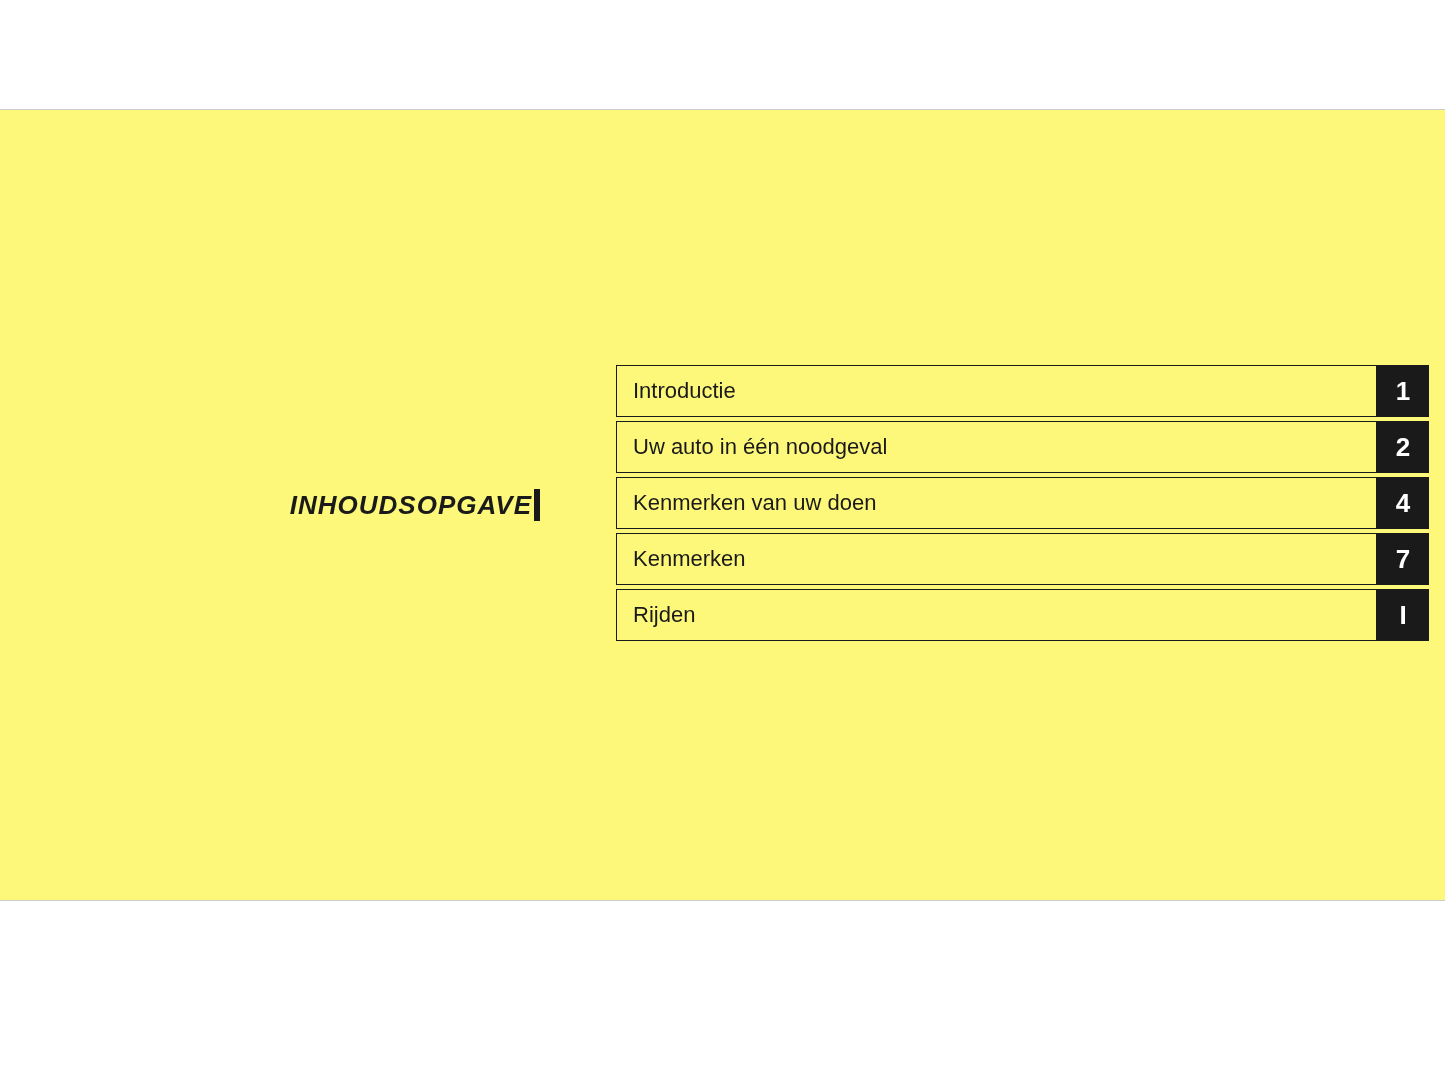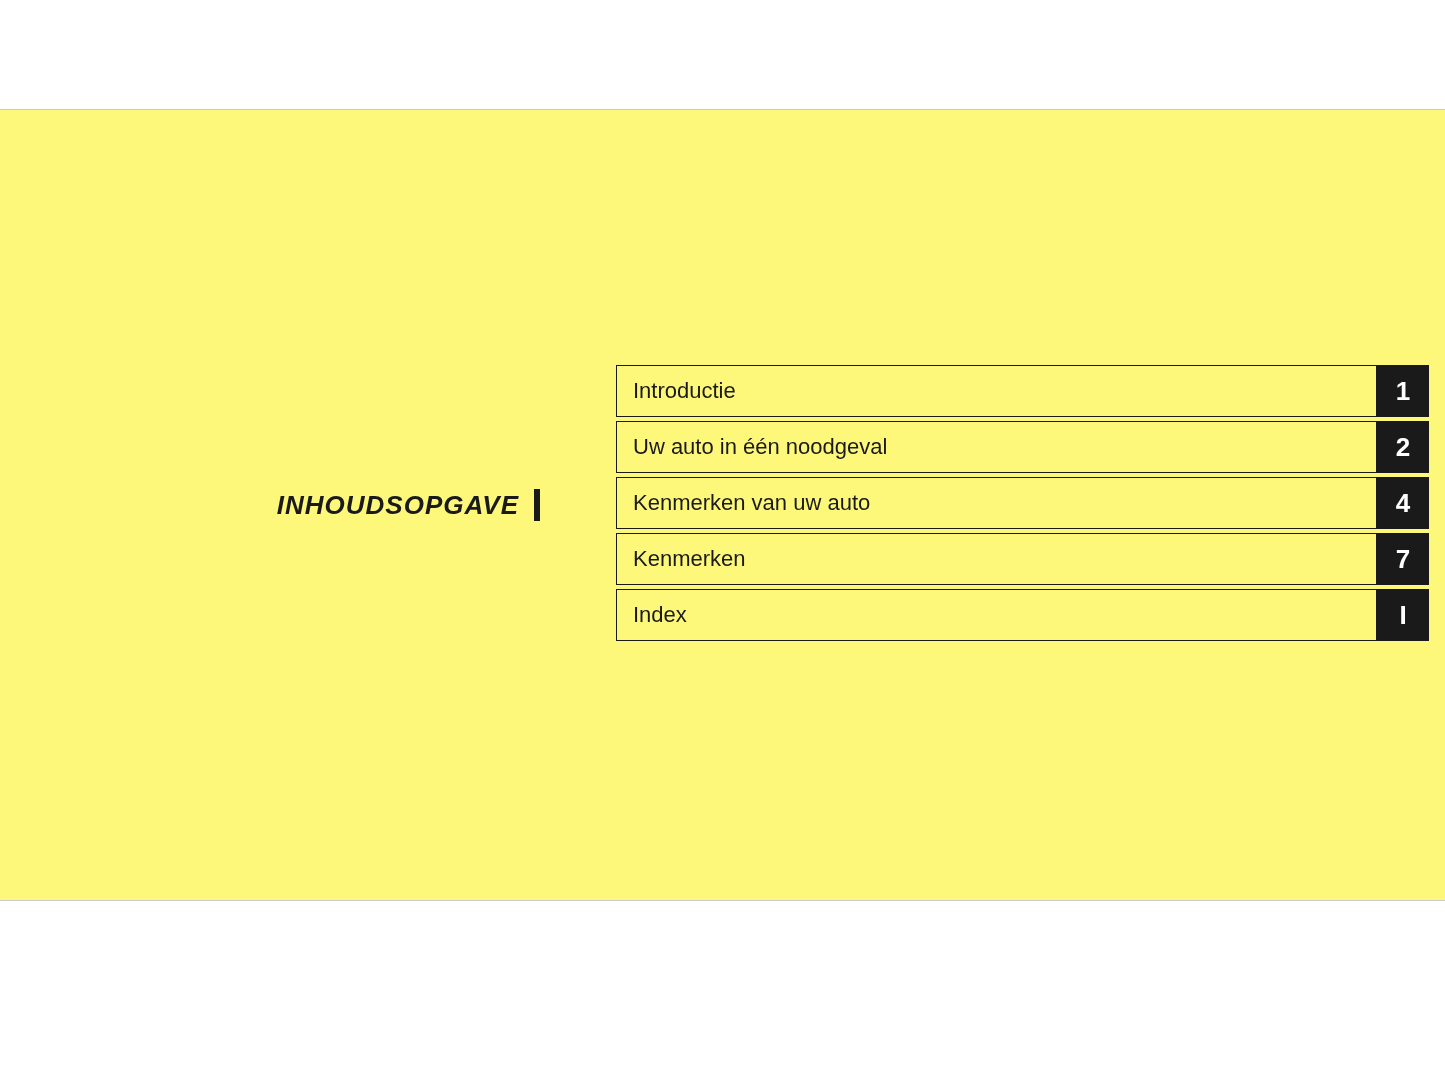--- a/index.html
+++ b/index.html
@@ -37,21 +37,21 @@
       height: 100%;
       display: flex;
       align-items: center;
       justify-content: flex-end;
       padding-right: 60px;
     }
 
     .inhoudsopgave-container {
       display: flex;
       align-items: center;
-      gap: 15px;
+      gap: 2px;
       text-align: center;
     }
 
     .inhoudsopgave-title {
       font-size: 26px;
       font-weight: bold;
       font-style: italic;
       color: #1a1a1a;
       letter-spacing: 1px;
     }
@@ -124,27 +124,27 @@
   <div class="right-section" id="toc-container">
   <div class="toc-row">
         <div class="toc-item-box">Introductie</div>
         <div class="toc-number-box">1</div>
       </div>
       <div class="toc-row">
         <div class="toc-item-box">Uw auto in één noodgeval</div>
         <div class="toc-number-box">2</div>
       </div>
       <div class="toc-row">
-        <div class="toc-item-box">Kenmerken van uw auto</div>
+        <div class="toc-item-box">Kenmerken van uw doen</div>
         <div class="toc-number-box">4</div>
       </div>
       <div class="toc-row">
         <div class="toc-item-box">Kenmerken</div>
         <div class="toc-number-box">7</div>
       </div>
       <div class="toc-row">
-        <div class="toc-item-box">Index</div>
+        <div class="toc-item-box">Rijden</div>
         <div class="toc-number-box">I</div>
       </div>
     </div>
 </div>
 
 <div class="bottom-white-bar"></div>
 
 </body></html>

